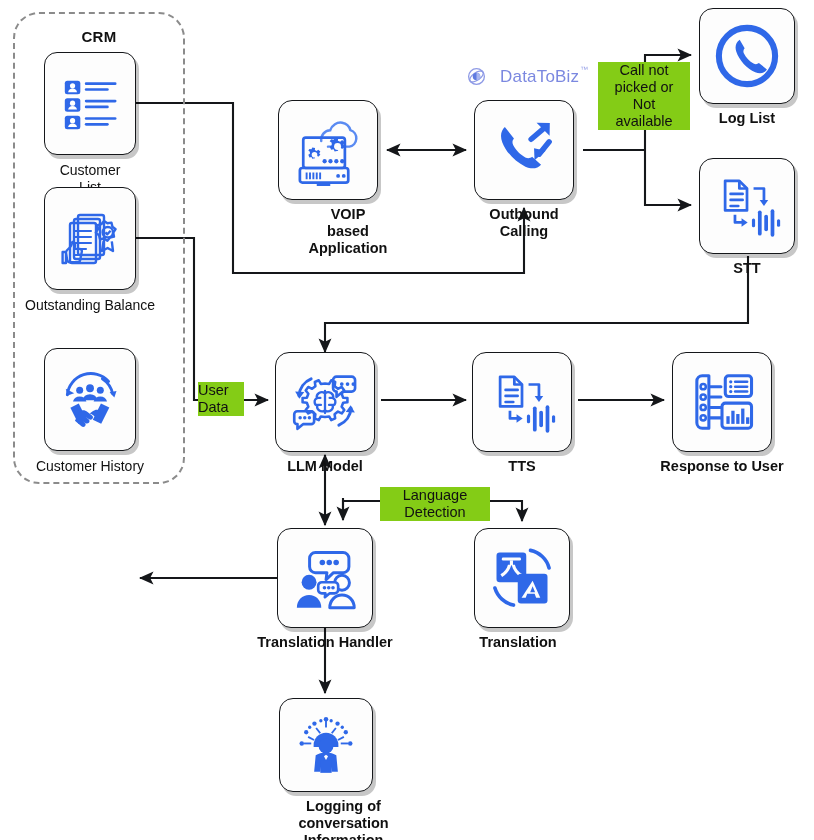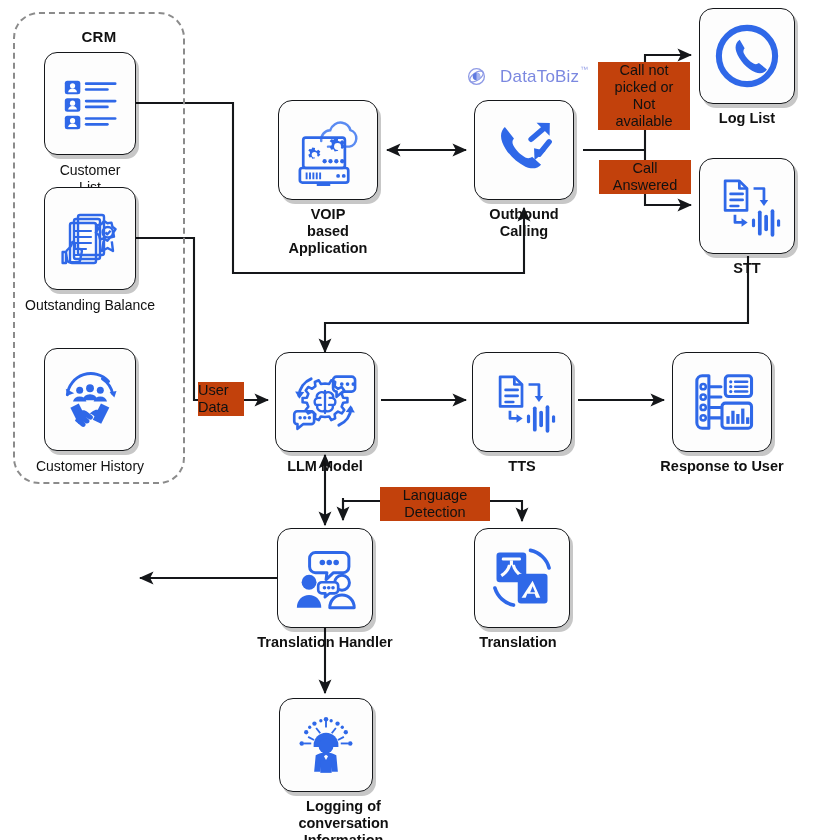--- a/index.html
+++ b/index.html
@@ -54,21 +54,21 @@
     letter-spacing:.3px;
   }
 
   
   .elabel{
     position:absolute;
     text-align:center;
     color:#111;
     line-height:1.17;
     white-space:pre-line;
-    background:#c2410c;
+    background:#84cc16;
   }
 
   
   #logo{position:absolute;display:flex;align-items:center;gap:13px;}
   #logo .lt{
     font-size:17px;letter-spacing:.2px;
     color:#7b88e0;font-weight:normal;
     position:relative;
   }
   #logo .tm{
@@ -211,21 +211,21 @@
           <path d="M13.6 38.6 l8.5-3.1 6.2 16.5 -8.5 3.1z" transform="rotate(-6 21 45)"></path>
           <path d="M41.6 35.5 l8.5 3.1 -6.2 16.5 -8.5-3.1z" transform="rotate(6 44 45)"></path>
           <path d="M22 43 c2.5-1.8 5.4-1.2 7.6.6 l4.3 3.4 c1.3 1 1.3 2.6.2 3.5 -1 .8-2.3.7-3.4-.1l-2.8-2 2.9 2.6c1.1 1 1 2.6-.2 3.4-1 .7-2.3.6-3.3-.2l-3-2.4 2.8 2.6c1 1 .9 2.4-.2 3.2-1 .7-2.2.6-3.2-.2l-6.3-5.3z"></path>
           <path d="M41.8 42.3 c-2.6-1.6-5.2-.9-7.2.7 l-2.9 2.2 c1.4.4 2.6 1 3.7 1.9l4.2 3.3 3.8-4.6z"></path>
         </g>
       </svg>
     </div>
     <div class="caption reg" style="top:110px;font-size:14px;white-space:nowrap;">Customer History</div>
   </div>
 
-  <div class="node" style="left:278px;top:100px;width:100px;height:100px;">
+  <div class="node" style="left:278px;top:100px;width:100px;height:100px;padding-left:40px;">
     <div class="card" style="width:100px;height:100px;">
       <svg width="72" height="72" viewBox="0 0 64 64">
         <path d="M26 24 a8.5 8.5 0 0 1 8-9.6 c1.6-4.6 6-7.4 10.6-6.6 3.5.6 6.3 3.2 7.3 6.5 A7.6 7.6 0 0 1 51 29 H32" fill="none" stroke="#5a8bf2" stroke-width="2.2" stroke-linecap="round"></path>
         <rect x="10" y="21" width="37" height="27" rx="2.2" fill="none" stroke="#2f68e8" stroke-width="2.4"></rect>
         <g fill="#2f68e8">
           <path d="M34.8 22.4 l2.2.5.9-2 3.1.6-.2 2.2 2 1 1.7-1.5 2.4 2-1.2 1.9 1.2 1.9-2.4 2-1.7-1.5-2 1 .2 2.2-3.1.6-.9-2-2.2.5-1.3-2.8 1.8-1.3v-2.2l-1.8-1.3z"></path>
           <circle cx="40.5" cy="28.8" r="3.1" fill="#fdfdfd"></circle>
         </g>
         <g fill="#2f68e8">
           <path d="M15.5 31 l1.8.4.7-1.6 2.5.5-.2 1.8 1.6.8 1.4-1.2 1.9 1.6-1 1.5 1 1.5-1.9 1.6-1.4-1.2-1.6.8.2 1.8-2.5.5-.7-1.6-1.8.4-1-2.3 1.4-1v-1.8l-1.4-1z"></path>
@@ -492,22 +492,20 @@
     </div>
     <div class="caption" style="top:100px;font-size:14.5px;white-space:pre-line;">Logging of conversation
 Information</div>
   </div>
 
   <div class="elabel" style="left:598px;top:62px;width:92px;font-size:14.5px;">Call not
 picked or
 Not
 available</div>
 
-  <div class="elabel" style="left:599px;top:160px;width:92px;font-size:14.5px;">Call
-Answered</div>
 
   <div class="elabel" style="left:198px;top:382px;width:46px;font-size:14.5px;text-align:left;">User
 Data</div>
 
   <div class="elabel" style="left:380px;top:487px;width:110px;font-size:14.5px;">Language
 Detection</div>
 
 </div>
 
 </body></html>

